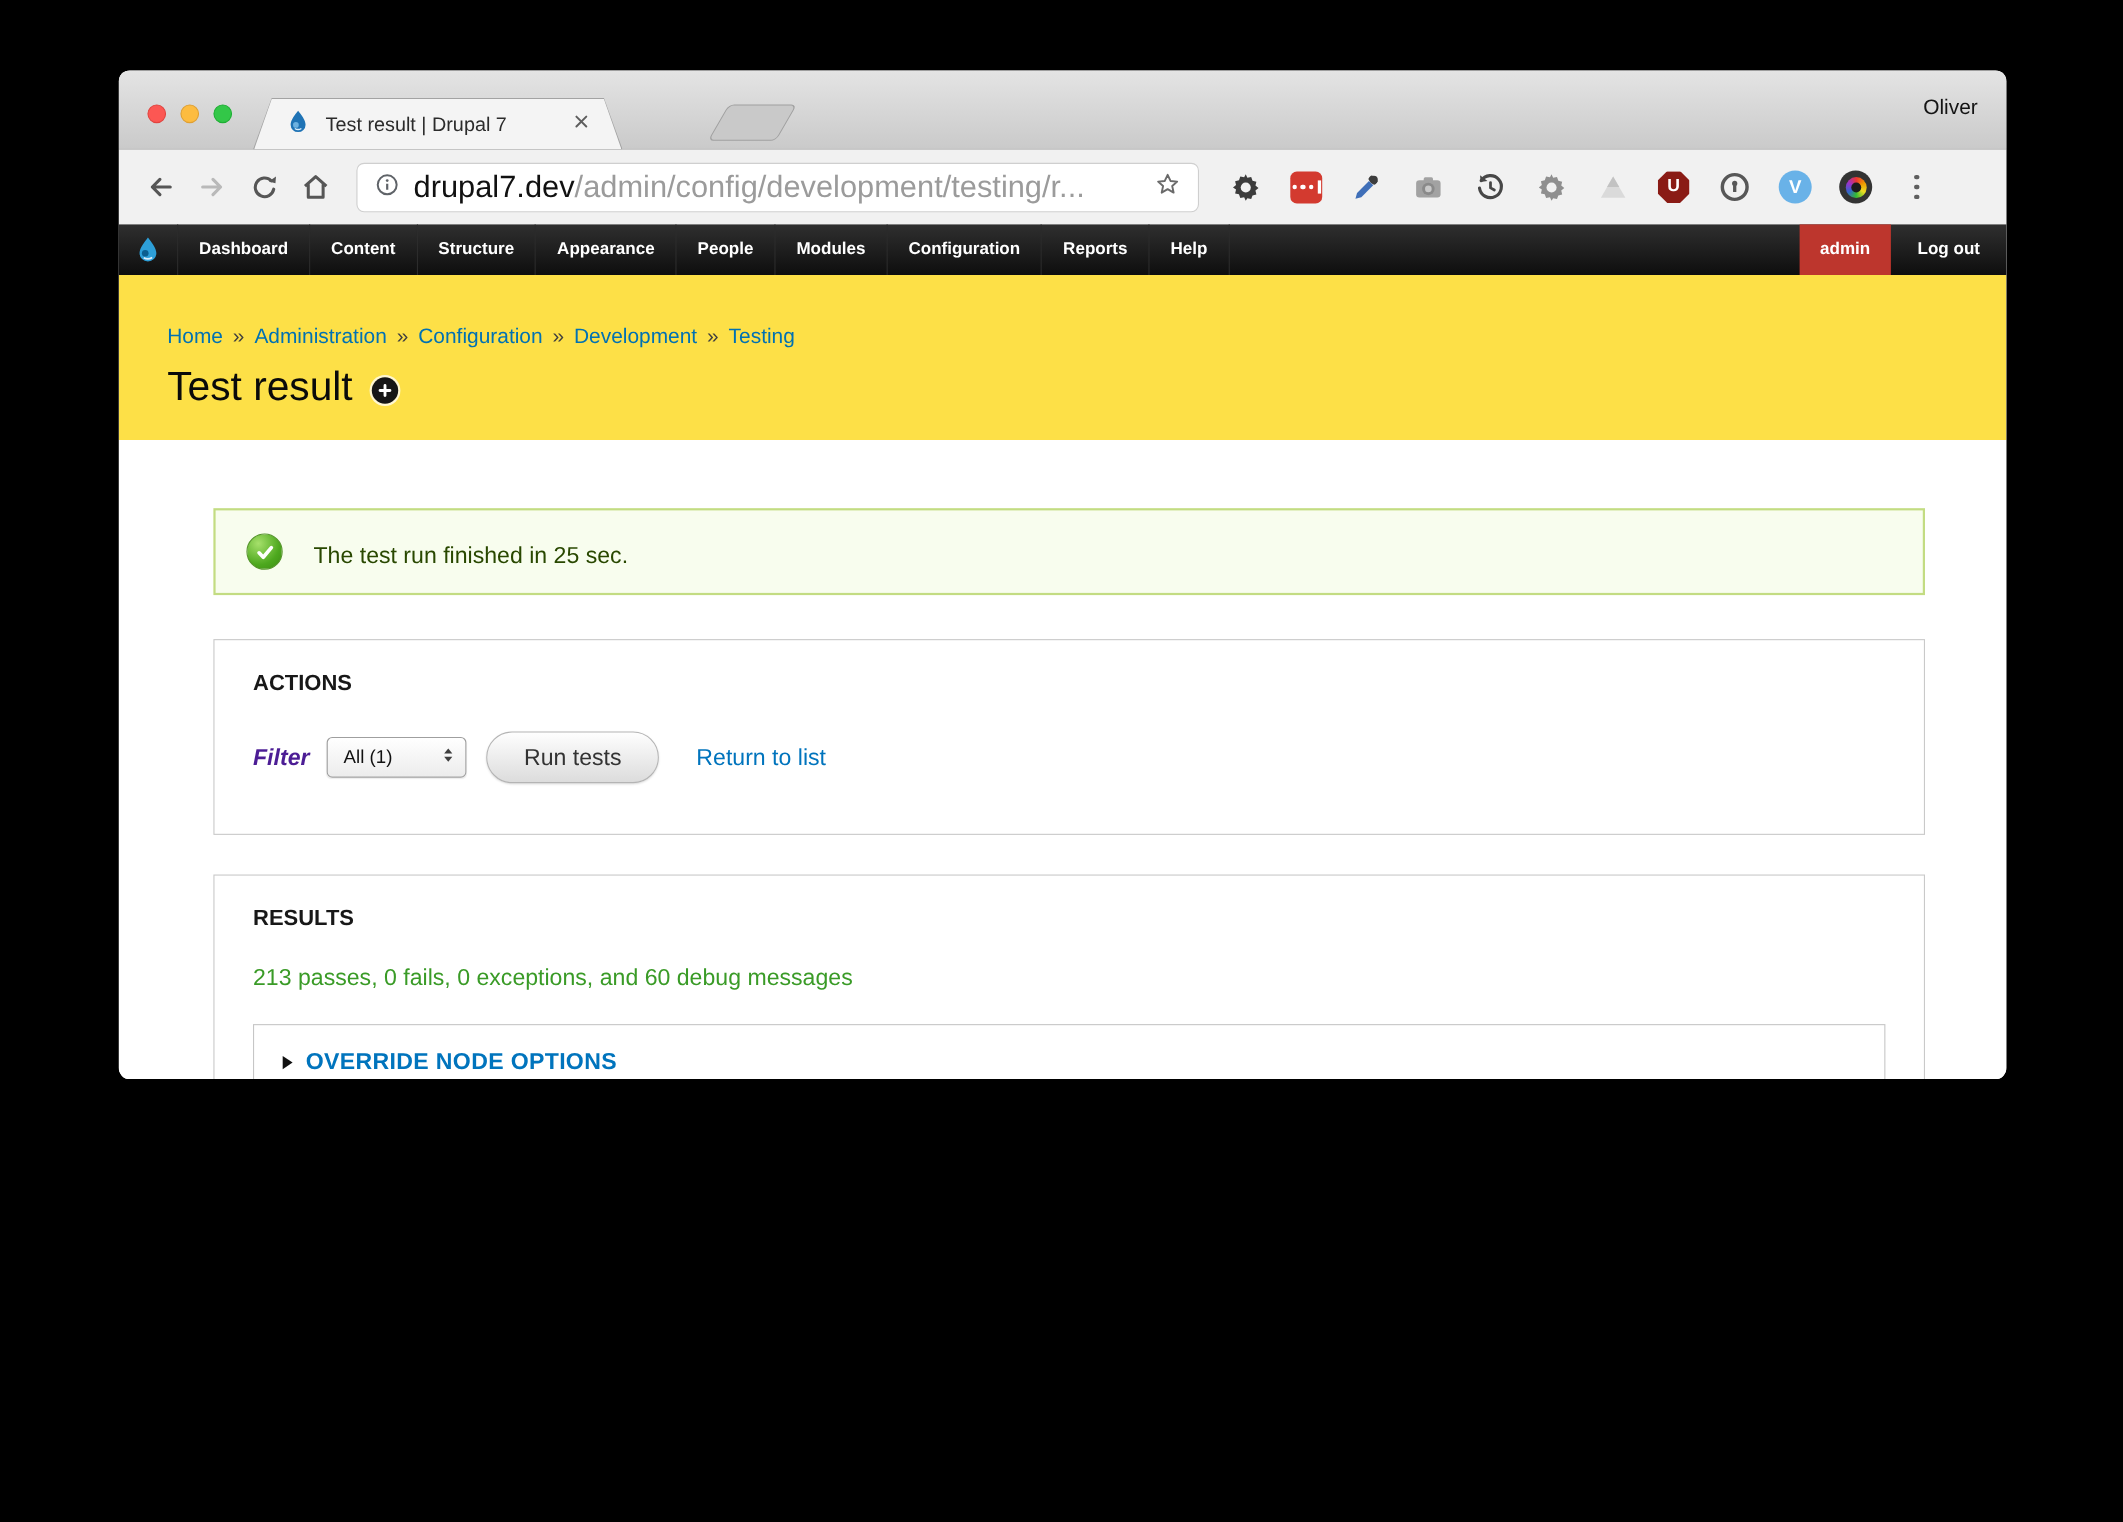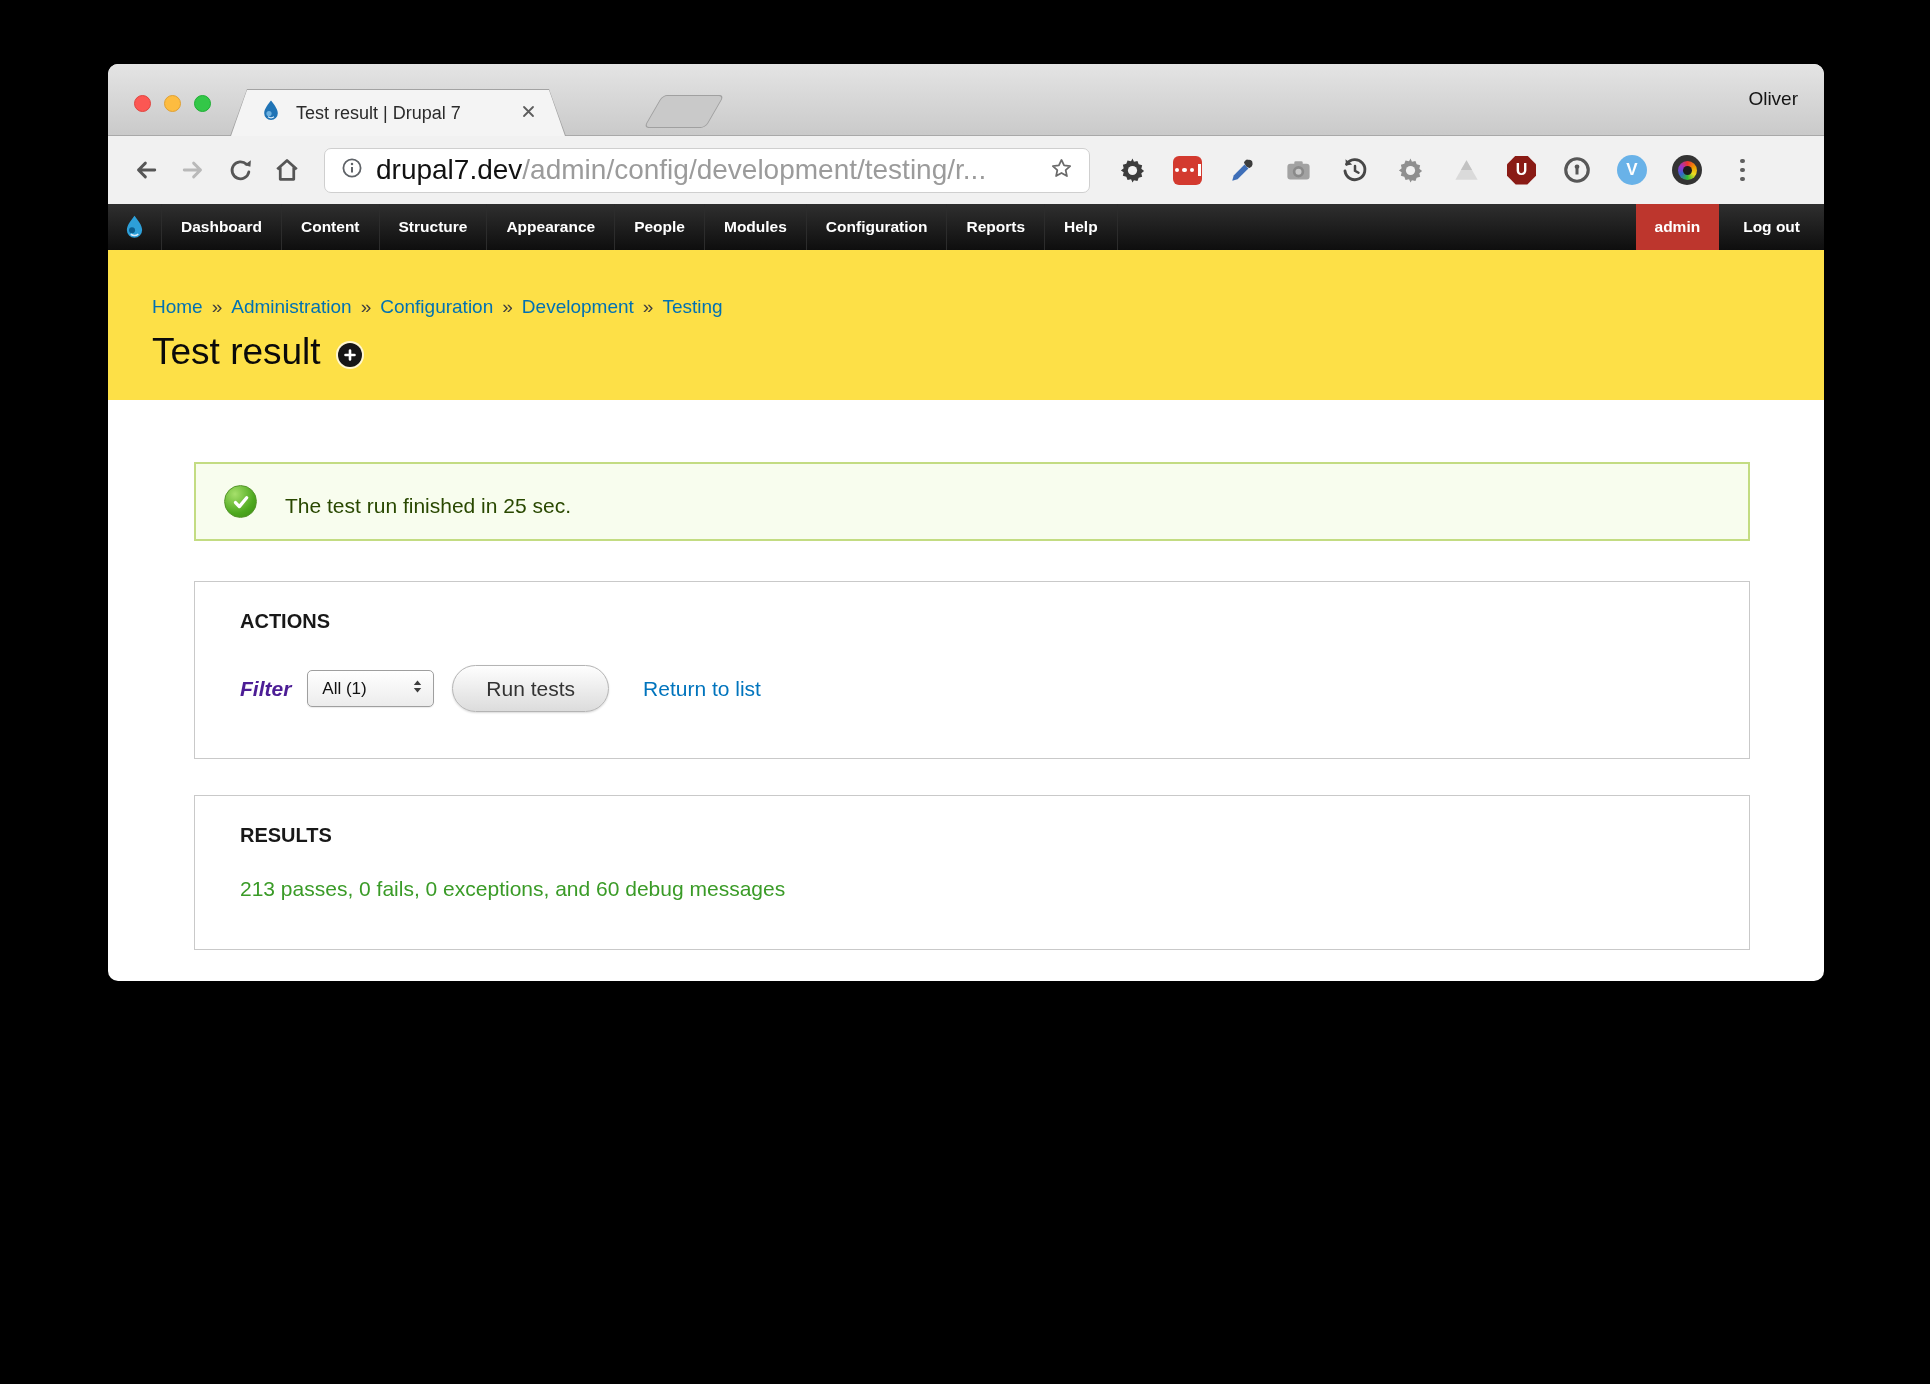--- a/index.html
+++ b/index.html
@@ -79,21 +79,21 @@
 
   
   .main { background:#fff; padding:62px 0 0 86px; }
   .content { width:1556px; }
   .status { border:2px solid #c3dc82; background:#f8fdee; display:flex; align-items:flex-end; gap:28px; padding:21px 28px; }
   .checkicon { width:33px; height:33px; border-radius:50%; flex:0 0 auto;
                background:radial-gradient(circle at 32% 26%, #a6e06b, #4da81e 62%, #3c8c12);
                border:1px solid #55952b; display:flex; align-items:center; justify-content:center; }
   .status-text { font-size:21px; color:#294800; }
 
-  .fieldset { border:1px solid #c9c9c9; background:#fff; padding:28px 45px; }
+  .fieldset { border:1px solid #c9c9c9; background:#fff; padding:28px 35px; }
   .fieldset.actions { margin-top:40px; padding-bottom:46px; }
   .fieldset.results { margin-top:36px; padding-bottom:48px; }
   .legend { font-size:20px; font-weight:bold; color:#181818; }
 
   .actions-row { margin-top:32px; display:flex; align-items:center; }
   .filter-label { font-size:21px; font-weight:bold; color:#4c1d95;font-style:italic; }
   .select { width:127px; height:37px; border:1px solid #9f9f9f; border-radius:5px;
             background:linear-gradient(#fff,#ececec); display:flex; align-items:center;
             padding:0 7px 0 14px; font-size:17px; color:#111; margin-left:16px;
             box-shadow:0 1px 1px rgba(0,0,0,.08); }
@@ -326,19 +326,23 @@
             <div class="runbtn">
                 <span>Run tests</span>
               </div>
             <span class="returnlink">Return to list</span>
           </div>
         </div>
 
         <div class="fieldset results">
           <div class="legend">RESULTS</div>
           <div class="summary">213 passes, 0 fails, 0 exceptions, and 60 debug messages</div>
+          <div class="collapsed">
+            <span class="tri"></span>
+            <span class="collapsed-label">OVERRIDE NODE OPTIONS</span>
+          </div>
         </div>
 
       </div>
     </div>
 
   </div>
 </div>
 
 </body></html>

